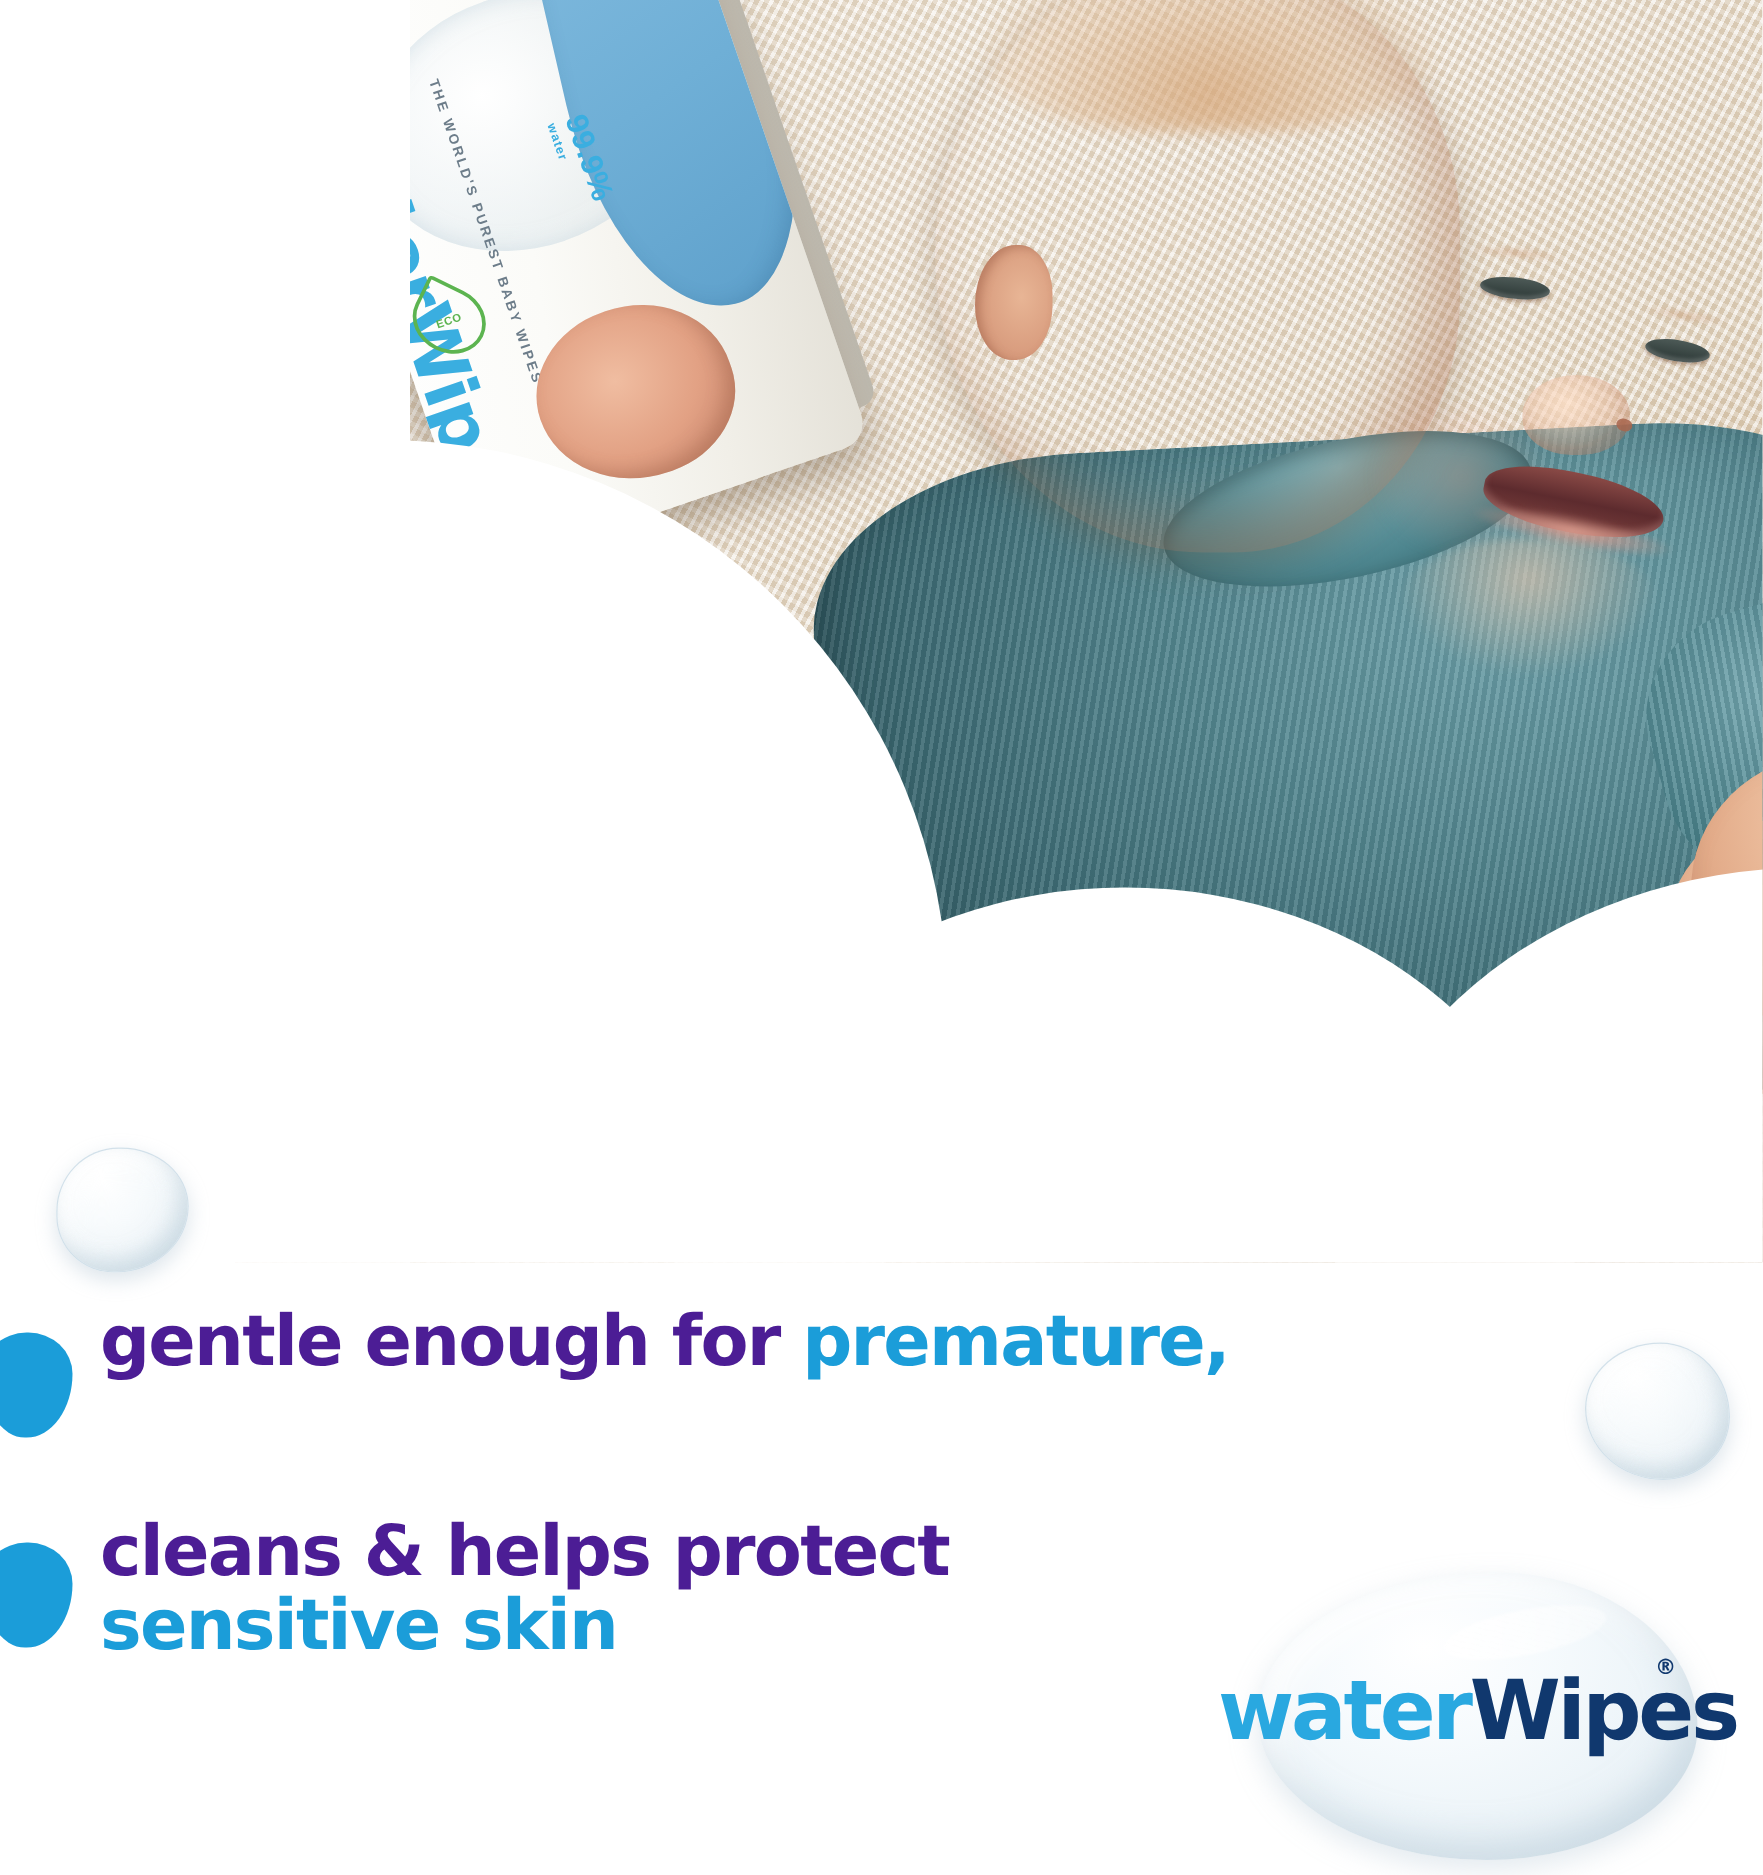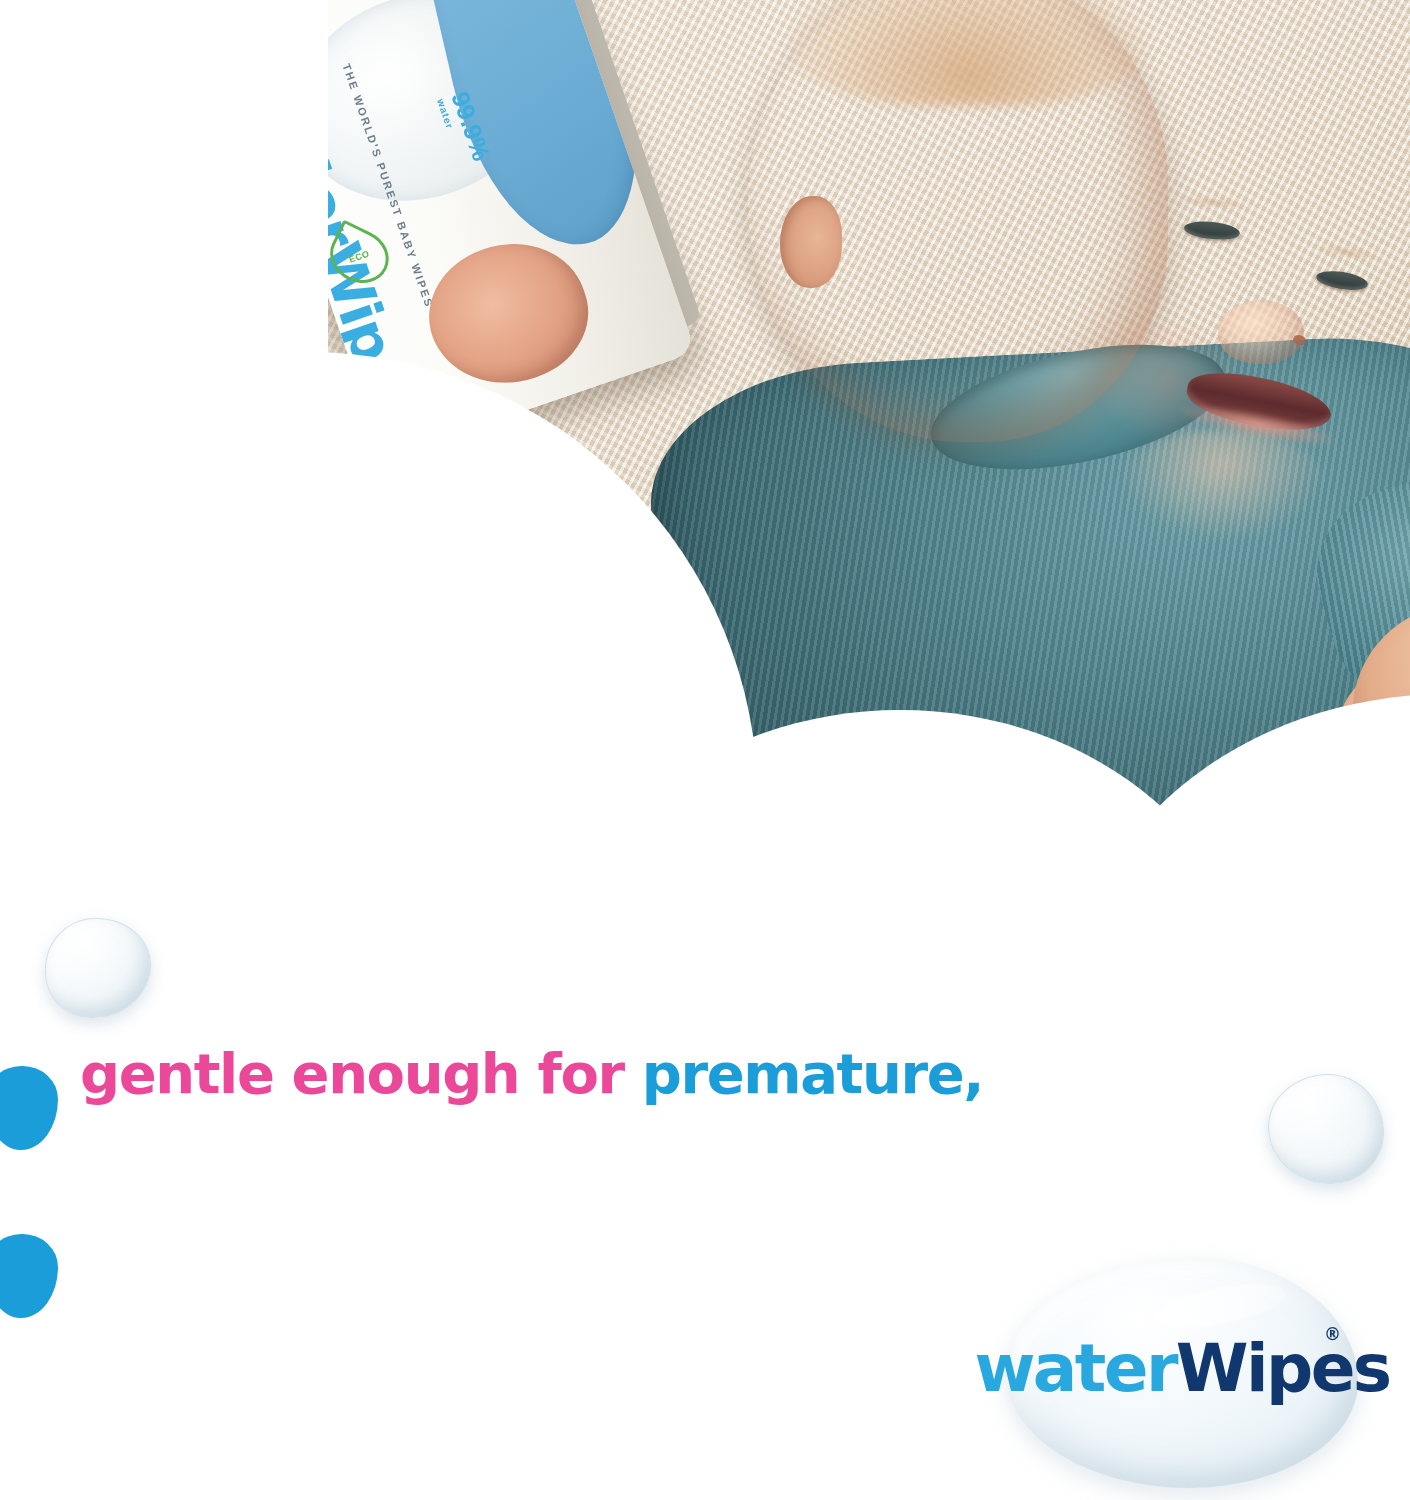--- a/index.html
+++ b/index.html
@@ -315,21 +315,21 @@
     border-radius:52% 48% 50% 50% / 62% 62% 40% 40%;
     transform:rotate(180deg);
   }
   .claim-text {
     font-family:"DejaVu Sans", sans-serif;
     font-weight:700;
     font-size:56px;
     line-height:1.06;
     letter-spacing:-1.4px;
   }
-  .t-dark { color:#ec4899; }
+  .t-dark { color:#4c1d95; }
   .t-light { color:#1b9dd9; }
 
   
   #brand {
     position:absolute; left:972px; top:1252px; width:420px; height:246px;
   }
   #brand-bubble {
     position:absolute; left:34px; top:6px; width:352px; height:230px;
     border-radius:54% 46% 48% 52% / 50% 54% 46% 50%;
     background:
@@ -429,20 +429,24 @@
 
   <div class="claim">
     <div class="claim-bullet"></div>
     <div class="claim-text">
       <span class="t-dark">gentle enough for </span><span class="t-light">premature,</span><br>
     </div>
   </div>
 
   <div class="claim">
     <div class="claim-bullet"></div>
+    <div class="claim-text">
+      <span class="t-dark">cleans &amp; helps protect</span><br>
+      <span class="t-light">sensitive skin</span>
+    </div>
   </div>
 
 </div>
 
 <div id="brand">
   <div id="brand-bubble"></div>
   <div id="brand-glint"></div>
   <div id="brand-wordmark"><span class="w-light">water</span><span class="w-dark">Wipes</span></div>
   <div id="brand-reg">®</div>
 </div>

